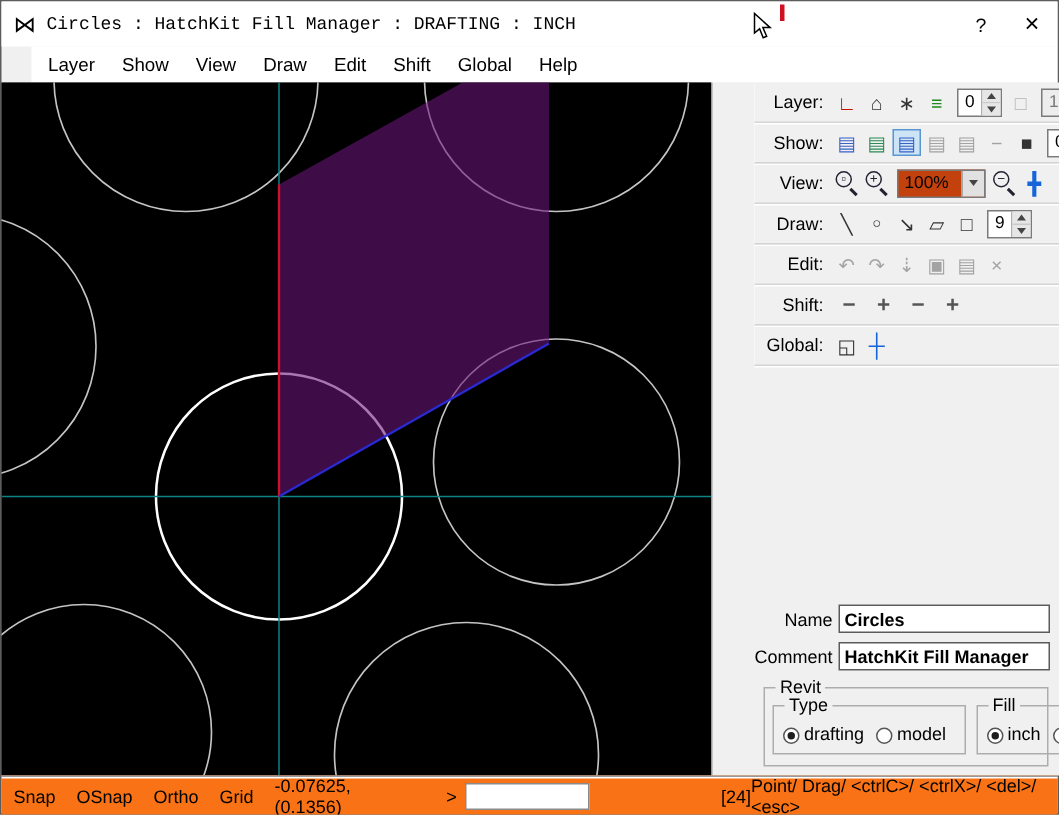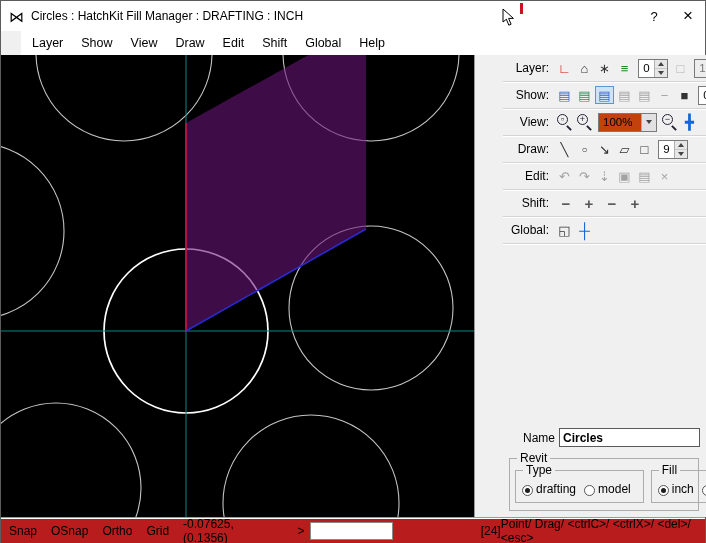--- a/index.html
+++ b/index.html
@@ -3,21 +3,21 @@
 <meta charset="utf-8">
 <style>
   * { box-sizing: border-box; margin: 0; padding: 0; }
   html,body { width:706px; height:543px; overflow:hidden; }
   body { font-family:"Liberation Sans", sans-serif; font-size:12px; color:#000; background:#f0f0f0; }
   .app { position:relative; width:706px; height:543px; border:1px solid #5c5c5c; background:#f0f0f0; display:flex; flex-direction:column; }
 
   
   .titlebar { height:30px; background:#ffffff; display:flex; align-items:center; position:relative; flex:0 0 auto; }
   .app-icon { font-size:15px; margin:0 7px 0 8px; line-height:1; }
-  .title-text { font-size:12px; }
+  .title-text { font-size:12px;font-family:Liberation Mono, monospace; }
   .tb-btn { width:34px; height:100%; display:flex; align-items:center; justify-content:center; font-size:13px; cursor:default; }
   .tb-btn.close { font-size:17px; }
   .tb-spacer { margin-left:auto; }
   .red-mark { position:absolute; left:519px; top:2px; width:3px; height:11px; background:#cf1020; }
   .cursor-svg { position:absolute; left:501px; top:7px; }
 
   
   .menubar { height:24px; background:#ffffff; display:flex; align-items:center; padding-left:2px; flex:0 0 auto;margin-left:20px; }
   .menu-item { padding:0 9px; font-size:12.5px; height:100%; display:flex; align-items:center; }
 
@@ -69,21 +69,21 @@
   .groupbox > .legend { position:absolute; top:-8px; left:7px; background:#f0f0f0; padding:0 3px; font-size:12px; }
   .revit { margin:8px 8px 6px 6px; padding:11px 5px 7px 5px; }
   .revit-inner { display:flex; gap:7px; }
   .groupbox.sub { flex:1; padding:11px 4px 6px 6px; display:flex; align-items:center; }
   .radio-pair { display:inline-flex; align-items:flex-end; margin-right:8px; }
   .radio { width:11px; height:11px; border-radius:50%; border:1px solid #555; background:#fff; display:inline-block; position:relative; margin-right:3px; flex:0 0 auto; }
   .radio.checked::after { content:''; position:absolute; left:2px; top:2px; right:2px; bottom:2px; border-radius:50%; background:#1e1e1e; }
   .rlabel { font-size:12px; white-space:nowrap; }
 
   
-  .statusbar { height:27px; border-top:1px solid #9a9a9a; box-shadow:inset 0 1px 0 #fff; display:flex; align-items:center; background:#b91c1c; font-size:12px; flex:0 0 auto; }
+  .statusbar { height:27px; border-top:1px solid #9a9a9a; box-shadow:inset 0 1px 0 #fff; display:flex; align-items:center; background:#f97316; font-size:12px; flex:0 0 auto; }
   .sb-item { margin-left:14px; }
   .sb-first { margin-left:8px; }
   .sb-coords { margin-left:14px; }
   .sb-prompt { margin-left:32px; }
   .sb-cmd { width:96px; height:18px; background:#fff; border:1px solid #8a8a8a; margin-left:5px; }
   .sb-count { margin-left:88px; }
   .sb-hint { margin-left:auto; margin-right:9px; }
 </style>
 </head>
 <body>
@@ -254,20 +254,24 @@
         <span class="ticon">◱</span>
         <span class="ticon origin">┼</span>
       </div>
 
       <div class="filler"></div>
 
       <div class="field-row">
         <span class="field-label">Name</span>
         <span class="textbox bold">Circles</span>
       </div>
+      <div class="field-row">
+        <span class="field-label">Comment</span>
+        <span class="textbox bold">HatchKit Fill Manager</span>
+      </div>
 
       <div class="groupbox revit">
         <span class="legend">Revit</span>
         <div class="revit-inner">
           <div class="groupbox sub">
             <span class="legend">Type</span>
             <span class="radio-pair">
               <span class="radio checked"></span>
               <span class="rlabel">drafting</span>
             </span>

